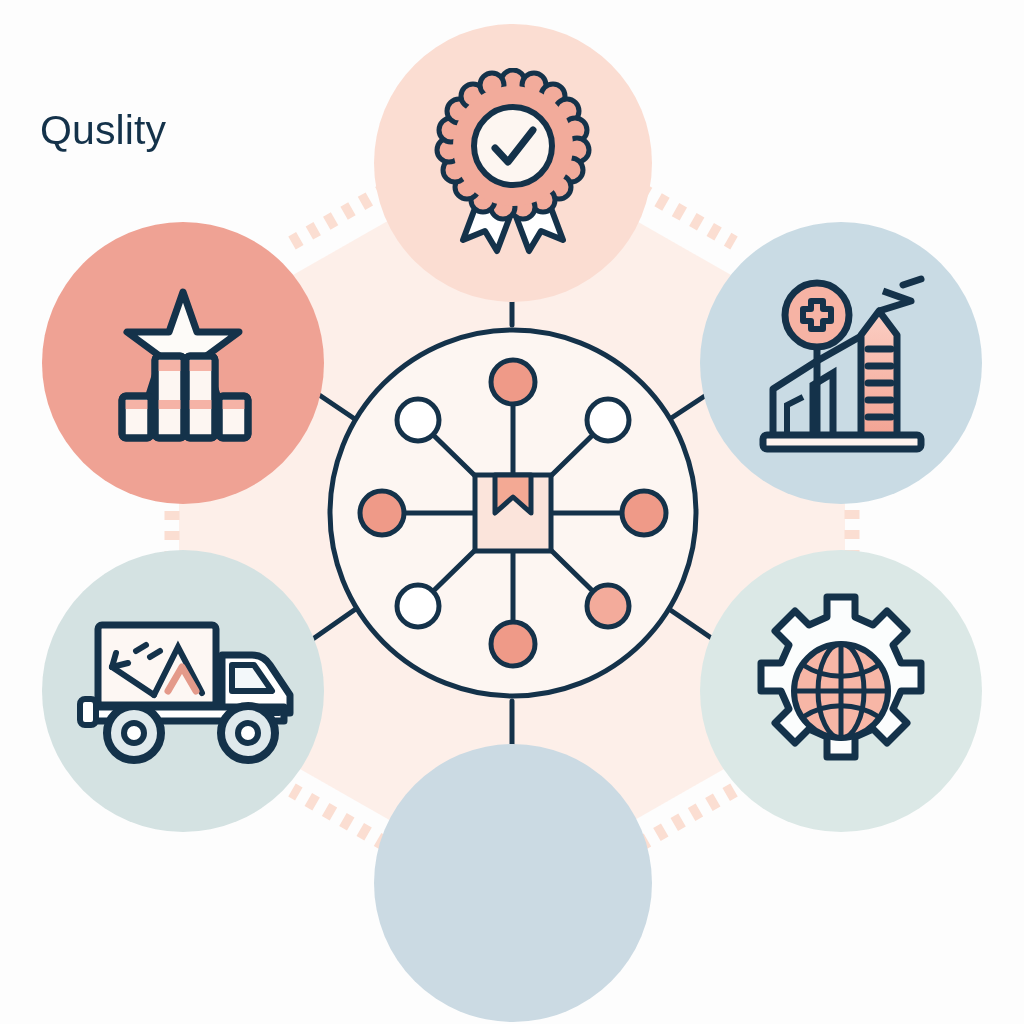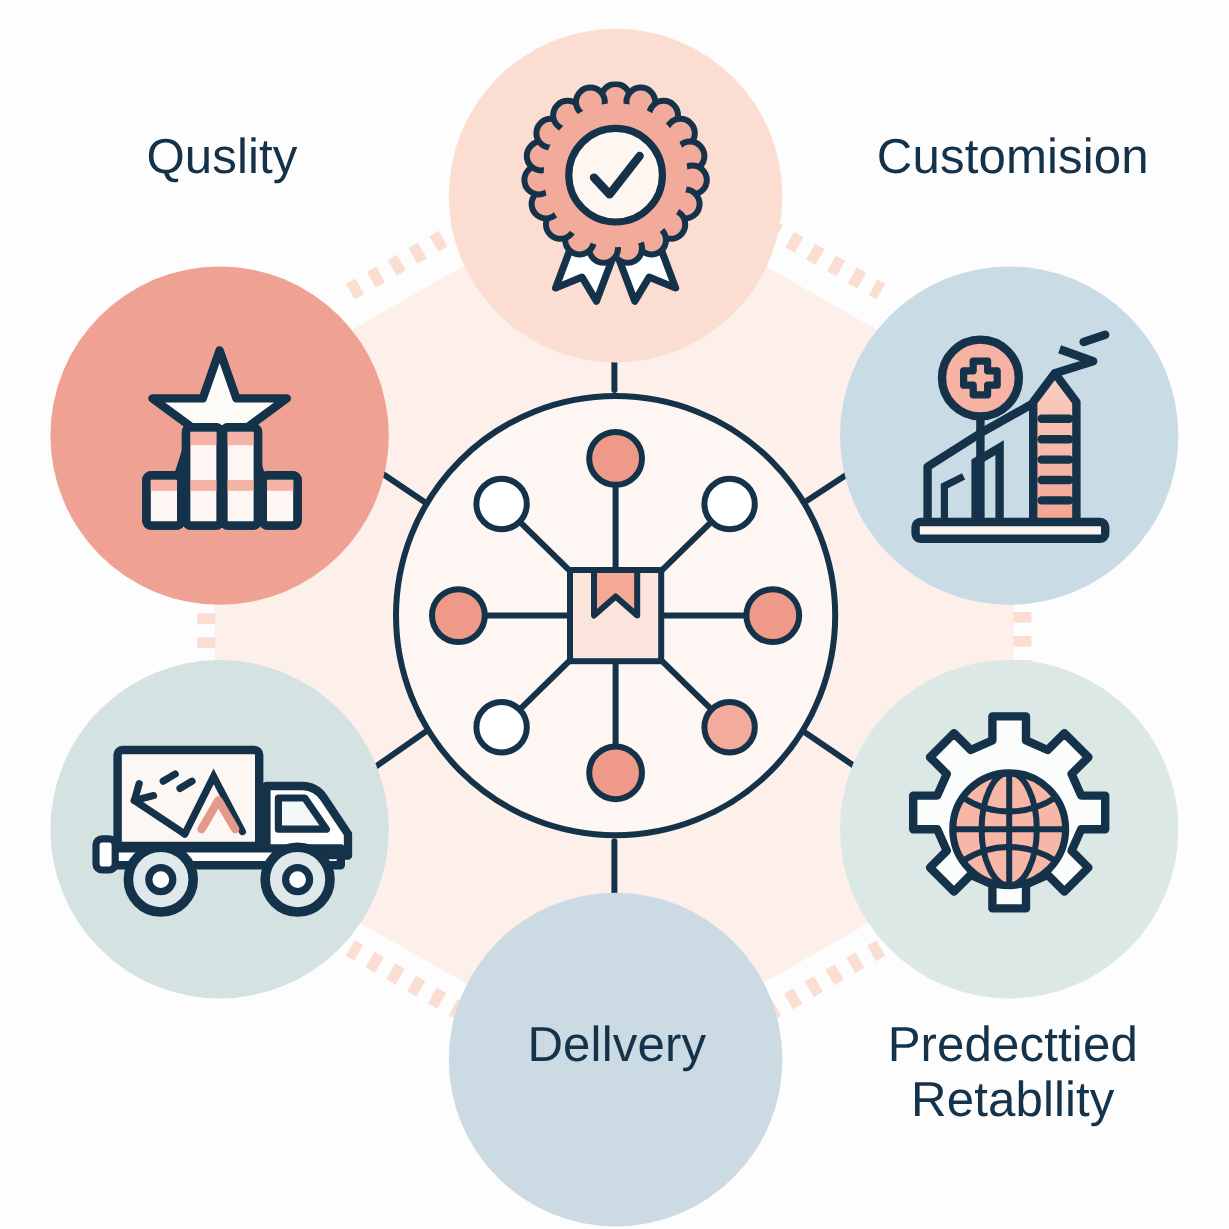--- a/index.html
+++ b/index.html
@@ -57,21 +57,21 @@
     left: 700px; top: 550px; width: 282px; height: 282px;
     background: #dbe8e6;
   }
 
   
   .label {
     position: absolute;
     color: #14324a;
     font-size: 41px;
     line-height: 1.12;
-    text-align: center;
+    text-align: left;
     letter-spacing: 0.1px;
     white-space: pre-line;
     pointer-events: none;
   }
   #label-quality        { left: 40px;  top: 108px; width: 290px; }
   #label-customisation  { left: 694px; top: 108px; width: 300px; }
   #label-production     { left: 35px;  top: 848px; width: 300px; }
   #label-delivery       { left: 378px; top: 848px; width: 272px; }
   #label-reliability    { left: 694px; top: 848px; width: 300px; }
 
@@ -199,21 +199,20 @@
         <line x1="125" y1="135" x2="148" y2="135"></line>
         <line x1="125" y1="152" x2="148" y2="152"></line>
       </g>
 
       <path d="M136 46 L168 36 L140 26" fill="none" stroke="#14324a" stroke-width="7" stroke-linejoin="round"></path>
       <line x1="160" y1="20" x2="178" y2="14" stroke="#14324a" stroke-width="7" stroke-linecap="round"></line>
 
       <rect x="20" y="170" width="158" height="14" rx="4" fill="#fdf4f0" stroke="#14324a" stroke-width="7"></rect>
     </svg>
   </div>
-  <div class="label" id="label-customisation">Customision</div>
 
   <div class="node" id="node-production">
     <svg width="222" height="160" viewBox="0 0 222 160">
 
       <rect x="26" y="14" width="118" height="80" rx="4" fill="#fdf7f3" stroke="#14324a" stroke-width="7"></rect>
       <g stroke="#14324a" stroke-width="6" stroke-linecap="round" fill="none">
         <path d="M40 56 L82 84"></path>
         <path d="M40 56 L56 52"></path>
         <path d="M40 56 L44 42"></path>
         <path d="M64 40 L74 34"></path>
@@ -230,39 +229,36 @@
       <rect x="196" y="98" width="14" height="7" rx="3" fill="#14324a"></rect>
 
       <circle cx="62" cy="122" r="27" fill="#dfe9ec" stroke="#14324a" stroke-width="8"></circle>
       <circle cx="62" cy="122" r="10" fill="#ffffff" stroke="#14324a" stroke-width="6"></circle>
       <circle cx="176" cy="122" r="27" fill="#dfe9ec" stroke="#14324a" stroke-width="8"></circle>
       <circle cx="176" cy="122" r="10" fill="#ffffff" stroke="#14324a" stroke-width="6"></circle>
     </svg>
   </div>
 
   <div class="node" id="node-delivery"></div>
-  <div class="label" id="label-delivery">Dellvery</div>
 
   <div class="node" id="node-reliability">
     <svg width="200" height="200" viewBox="0 0 200 200">
       <path d="M86 6 h28 v20 l18 8 l14 -14 l20 20 l-14 14 l8 18 h20 v28 h-20 l-8 18 l14 14
                l-20 20 l-14 -14 l-18 8 v20 h-28 v-20 l-18 -8 l-14 14 l-20 -20 l14 -14 l-8 -18
                h-20 v-28 h20 l8 -18 l-14 -14 l20 -20 l14 14 l18 -8 Z" fill="#fbfdfd" stroke="#14324a" stroke-width="7" stroke-linejoin="round"></path>
       <circle cx="100" cy="100" r="47" fill="#f7b6a6" stroke="#14324a" stroke-width="6"></circle>
       <g fill="none" stroke="#14324a" stroke-width="5">
         <line x1="100" y1="53" x2="100" y2="147"></line>
         <line x1="53" y1="100" x2="147" y2="100"></line>
         <ellipse cx="100" cy="100" rx="23" ry="47"></ellipse>
         <path d="M62 74 a 70 70 0 0 0 76 0"></path>
         <path d="M62 126 a 70 70 0 0 1 76 0"></path>
       </g>
     </svg>
   </div>
-  <div class="label" id="label-reliability">Predecttied
-Retabllity</div>
 
   <div id="hub">
     <svg width="376" height="376" viewBox="0 0 376 376">
       <circle cx="188" cy="188" r="183" fill="#fdf6f2" stroke="#14324a" stroke-width="5"></circle>
       <g stroke="#14324a" stroke-width="5" stroke-linecap="round">
         <line x1="188" y1="188" x2="188" y2="57"></line>
         <line x1="188" y1="188" x2="188" y2="319"></line>
         <line x1="188" y1="188" x2="57" y2="188"></line>
         <line x1="188" y1="188" x2="319" y2="188"></line>
         <line x1="188" y1="188" x2="93" y2="95"></line>

